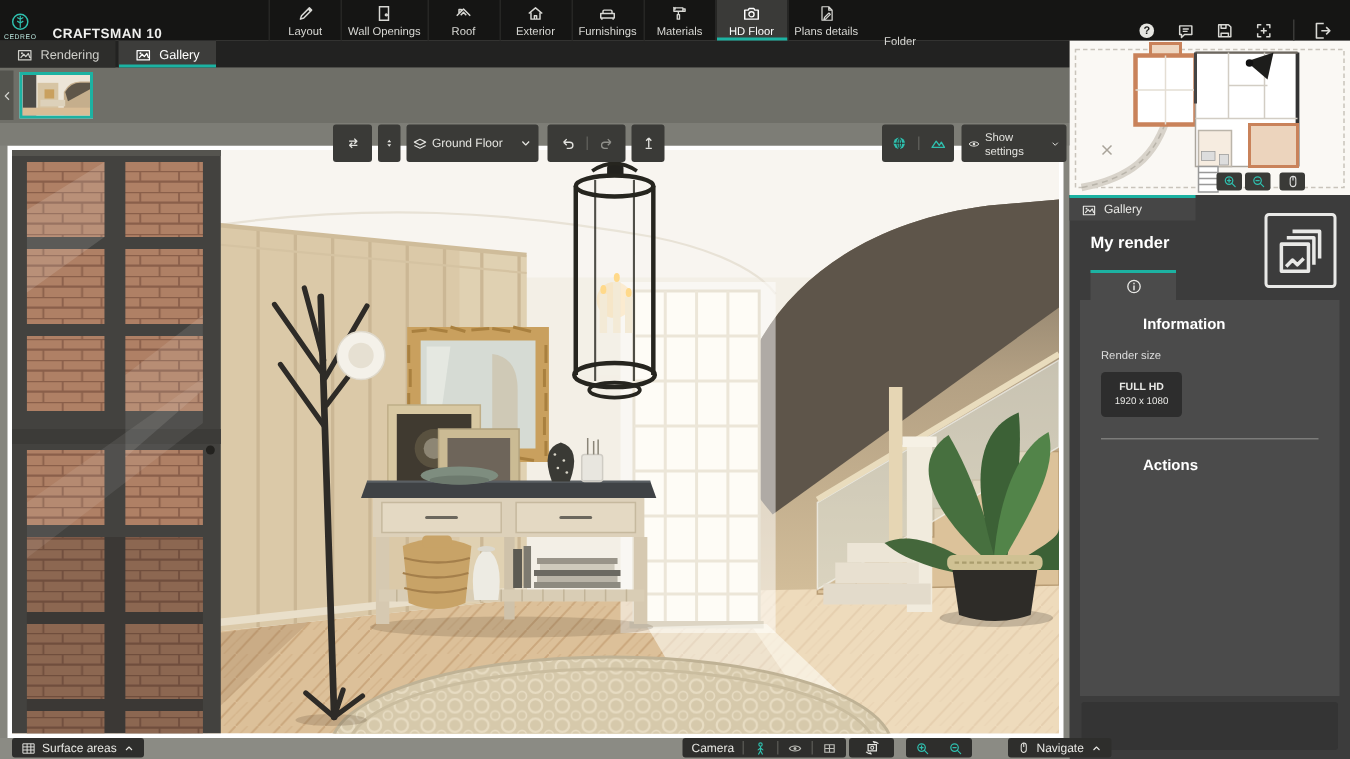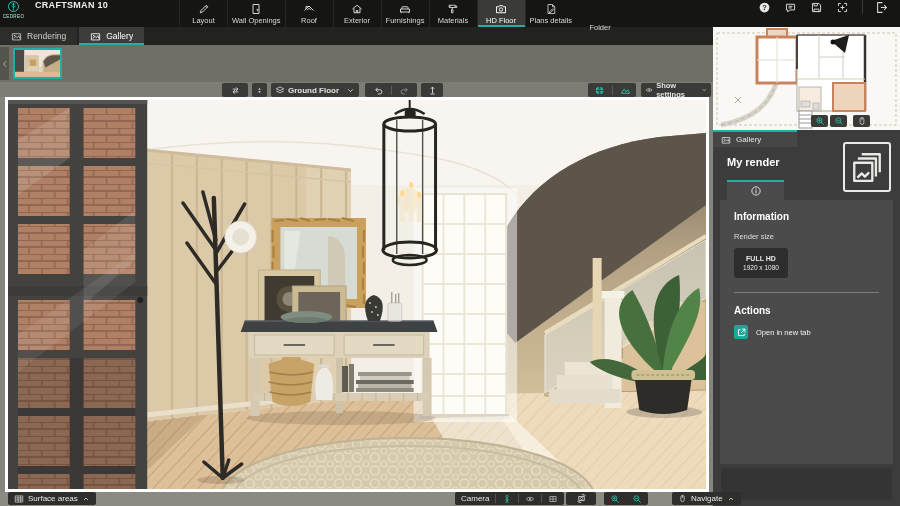--- a/index.html
+++ b/index.html
@@ -2,21 +2,21 @@
 <html><head>
 <meta charset="utf-8">
 <style>
   html,body{margin:0;padding:0;background:#6a6a64;}
   *{box-sizing:border-box;}
   .app{position:relative;width:900px;height:506px;overflow:hidden;background:#85857e;
        font-family:"Liberation Sans",sans-serif;-webkit-font-smoothing:antialiased;}
   svg.ic{display:block;}
 
   
-  .topbar{position:absolute;left:0;top:0;width:900px;height:27px;background:#151514;display:flex;align-items:flex-start;z-index:30;}
+  .topbar{position:absolute;left:0;top:0;width:900px;height:27px;background:#151514;display:flex;align-items:flex-end;z-index:30;}
   .logo{width:27px;display:flex;flex-direction:column;align-items:center;justify-content:center;gap:1px;cursor:pointer;}
   .logo-text{font-size:4.5px;color:#b9e4dc;letter-spacing:.4px;}
   .proj{display:flex;align-items:center;color:#f0f0ee;font-size:9px;font-weight:bold;letter-spacing:.3px;padding-left:8px;width:152px;}
   .menu{display:flex;height:27px;}
   .menu-item{position:relative;display:flex;flex-direction:column;align-items:center;justify-content:center;gap:1px;
              min-width:48px;padding:0 4px;color:#d8d8d4;border-left:1px solid #262624;cursor:pointer;}
   .menu-item:last-child{border-right:1px solid #262624;margin-top:27px;}
   .menu-item .lbl{font-size:7.5px;white-space:nowrap;}
   .menu-item.active{background:#3a3a38;color:#fff;}
   .menu-item.active::after{content:"";position:absolute;left:0;right:0;bottom:0;height:2px;background:#1cb2a2;}
@@ -30,22 +30,22 @@
   .tab.active{background:#3d3d3b;color:#fff;box-shadow:inset 0 -2px 0 #1cb2a2;}
 
   
   .thumbstrip{position:absolute;left:0;top:45px;width:713px;height:37px;background:#6f6f68;z-index:10;}
   .thumb-scroll{position:absolute;left:0;top:2px;width:9px;height:33px;background:#54544e;color:#d5d5d0;display:flex;align-items:center;justify-content:center;cursor:pointer;}
   .thumb{position:absolute;left:13px;top:3px;width:49px;height:31px;border:2px solid #1cb2a2;background:#ddd;cursor:pointer;}
   .thumb svg{width:100%;height:100%;display:block;}
 
   
   .vtoolbar{position:absolute;left:0;top:82px;width:713px;height:15px;background:#7d7d76;z-index:10;}
-  .vbtn{position:absolute;top:1px;height:14px;background:#3a3a37;border-radius:2px;color:#e3e3df;
-        display:flex;align-items:center;justify-content:center;gap:3px;font-size:8px;padding:0 4px;cursor:pointer;font-weight:bold;}
+  .vbtn{position:absolute;top:1px;height:25px;background:#3a3a37;border-radius:2px;color:#e3e3df;
+        display:flex;align-items:center;justify-content:center;gap:3px;font-size:8px;padding:0 4px;cursor:pointer;}
   .vcell{display:flex;align-items:center;justify-content:center;height:100%;padding:0 4px;cursor:pointer;}
   .vdiv{width:1px;height:9px;background:#5b5b57;}
   .teal{color:#2fbfae;}
 
   
   .render-frame{position:absolute;left:5px;top:97px;width:704px;height:395px;background:#fff;padding:3px;z-index:5;}
   .render-frame svg{width:100%;height:100%;display:block;}
 
   
   .mini-plan{position:absolute;left:713px;top:27px;width:187px;height:103px;background:#faf8f4;overflow:hidden;z-index:8;}
@@ -57,21 +57,21 @@
   
   .rpanel{position:absolute;left:713px;top:130px;width:187px;height:376px;background:#3c3c3c;z-index:8;color:#eee;}
   .rp-tab{position:absolute;left:0;top:0;width:84px;height:17px;background:#464646;border-top:2px solid #1cb2a2;
           display:flex;align-items:center;gap:5px;padding:0 8px;font-size:8px;color:#e8e8e5;cursor:pointer;}
   .rp-title{position:absolute;left:14px;top:26px;font-size:11px;font-weight:bold;color:#fff;text-align:center;}
   .rp-bigicon{position:absolute;right:9px;top:12px;width:48px;height:50px;border:2px solid #e9e9e7;border-radius:3px;
               display:flex;align-items:center;justify-content:center;}
   .rp-infotab{position:absolute;left:14px;top:50px;width:57px;height:20px;background:#4b4b4b;border-top:2px solid #1cb2a2;
               display:flex;align-items:center;justify-content:center;cursor:pointer;}
   .rp-card{position:absolute;left:7px;right:7px;top:70px;height:264px;background:#4b4b4b;padding:11px 14px;}
-  .rp-h{font-size:10px;font-weight:bold;color:#fff;}
+  .rp-h{font-size:10px;font-weight:bold;color:#fff;margin-left:28px;}
   .rp-sub{font-size:7.5px;color:#dedede;margin-top:10px;}
   .rp-size{margin-top:7px;width:54px;background:#2d2d2d;border-radius:3px;padding:7px 2px;text-align:center;color:#e9e9e6;}
   .rp-size .l1{font-size:7px;font-weight:bold;}
   .rp-size .l2{font-size:6.5px;margin-top:2px;}
   .rp-hr{border:none;border-top:1px solid #7c7c7a;margin:14px 0 12px 0;}
   .rp-action{display:flex;align-items:center;gap:8px;margin-top:9px;cursor:pointer;}
   .rp-action .abtn{width:14px;height:14px;border-radius:2px;background:#1aa795;display:flex;align-items:center;justify-content:center;}
   .rp-action .albl{font-size:7.5px;color:#f2f2f0;}
   .rp-footer{position:absolute;left:8px;right:8px;top:338px;height:32px;background:#343434;border-radius:2px;}
 
@@ -680,28 +680,20 @@
     </div>
     <div class="rp-card">
       <div class="rp-h">Information</div>
       <div class="rp-sub">Render size</div>
       <div class="rp-size">
         <div class="l1">FULL HD</div>
         <div class="l2">1920 x 1080</div>
       </div>
       <hr class="rp-hr">
       <div class="rp-h">Actions</div>
-      <div class="rp-action">
-        <span class="abtn">
-          <svg class="ic" width="11" height="11" style="color:#fff">
-              <use href="#i-newtab"></use>
-            </svg>
-        </span>
-        <span class="albl">Open in new tab</span>
-      </div>
     </div>
     <div class="rp-footer"></div>
   </aside>
 
   <footer class="bbar">
     <div class="bpill" style="left:8px">
       <svg class="ic" width="10" height="10">
           <use href="#i-grid"></use>
         </svg>
       <span>Surface areas</span>

